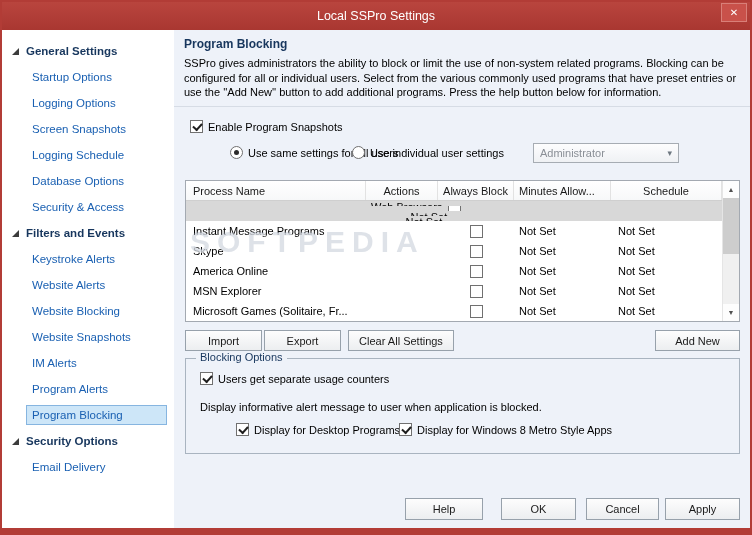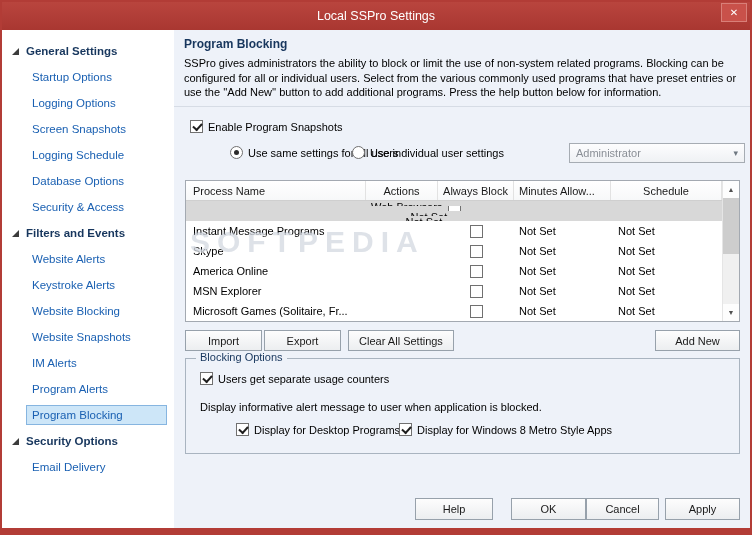--- a/index.html
+++ b/index.html
@@ -70,23 +70,23 @@
   }
   .rdot.on::after {
     content:""; position:absolute; left:3px; top:3px; width:5px; height:5px;
     border-radius:50%; background:#2B2B2B;
   }
 
   .enable-row { position:absolute; left:16px; top:90px; }
   .radio1 { position:absolute; left:56px; top:116px; }
   .radio2 { position:absolute; left:178px; top:116px; }
   .dropdown {
-    position:absolute; left:359px; top:113px; width:176px; height:20px;
+    position:absolute; left:359px; top:113px; width:146px; height:20px;
     border:1px solid #A6ACB3; background:linear-gradient(#FDFDFE,#EFF1F4);
-    display:flex; align-items:center; padding:0 6px; font-size:11px;margin-left:36px;
+    display:flex; align-items:center; padding:0 6px; font-size:11px;
   }
   .dropdown.disabled .dd-value { color:#8A8F96; }
   .dd-value { flex:1; overflow:hidden; white-space:nowrap; }
   .dd-arrow { color:#6E7780; font-size:9px; flex:none; }
 
   
   .grid {
     position:absolute; left:11px; top:150px; width:555px; height:142px;
     background:#FFFFFF; border:1px solid #A3A9B1; overflow:hidden;
   }
@@ -153,21 +153,21 @@
     position:absolute; top:-8px; left:10px; background:#EEF2F9; padding:0 4px;
     font-size:11px; color:#17365D;
   }
   .gb-check1 { position:absolute; left:14px; top:13px; }
   .gb-info { position:absolute; left:14px; top:42px; font-size:11px; color:#000; }
   .gb-check2 { position:absolute; left:50px; top:64px; }
   .gb-check3 { position:absolute; left:213px; top:64px; }
 
   .footer { position:absolute; left:15px; right:10px; top:468px; display:flex; justify-content:flex-end; }
   .b-help   { width:78px; height:22px; margin-right:18px; }
-  .b-ok     { width:75px; height:22px; margin-right:0; }
+  .b-ok     { width:75px; height:22px; margin-right:10px; }
   .b-cancel { width:73px; height:22px; margin-right:6px; }
   .b-apply  { width:75px; height:22px; }
 </style>
 </head>
 <body>
 
 <div class="window">
   <div class="titlebar">
     <span class="win-title">Local SSPro Settings</span>
   </div>
@@ -212,26 +212,26 @@
             <span class="item-label">Security &amp; Access</span>
           </div>
         </div>
 
       <div class="nav-header">
         <span class="tri"></span>
         <span class="nav-header-label">Filters and Events</span>
       </div>
       <div class="nav-item">
           <div class="item-box">
+            <span class="item-label">Keystroke Alerts</span>
+          </div>
+        </div>
+      <div class="nav-item">
+          <div class="item-box">
             <span class="item-label">Website Alerts</span>
-          </div>
-        </div>
-      <div class="nav-item">
-          <div class="item-box">
-            <span class="item-label">Keystroke Alerts</span>
           </div>
         </div>
       <div class="nav-item">
           <div class="item-box">
             <span class="item-label">Website Blocking</span>
           </div>
         </div>
       <div class="nav-item">
           <div class="item-box">
             <span class="item-label">Website Snapshots</span>

